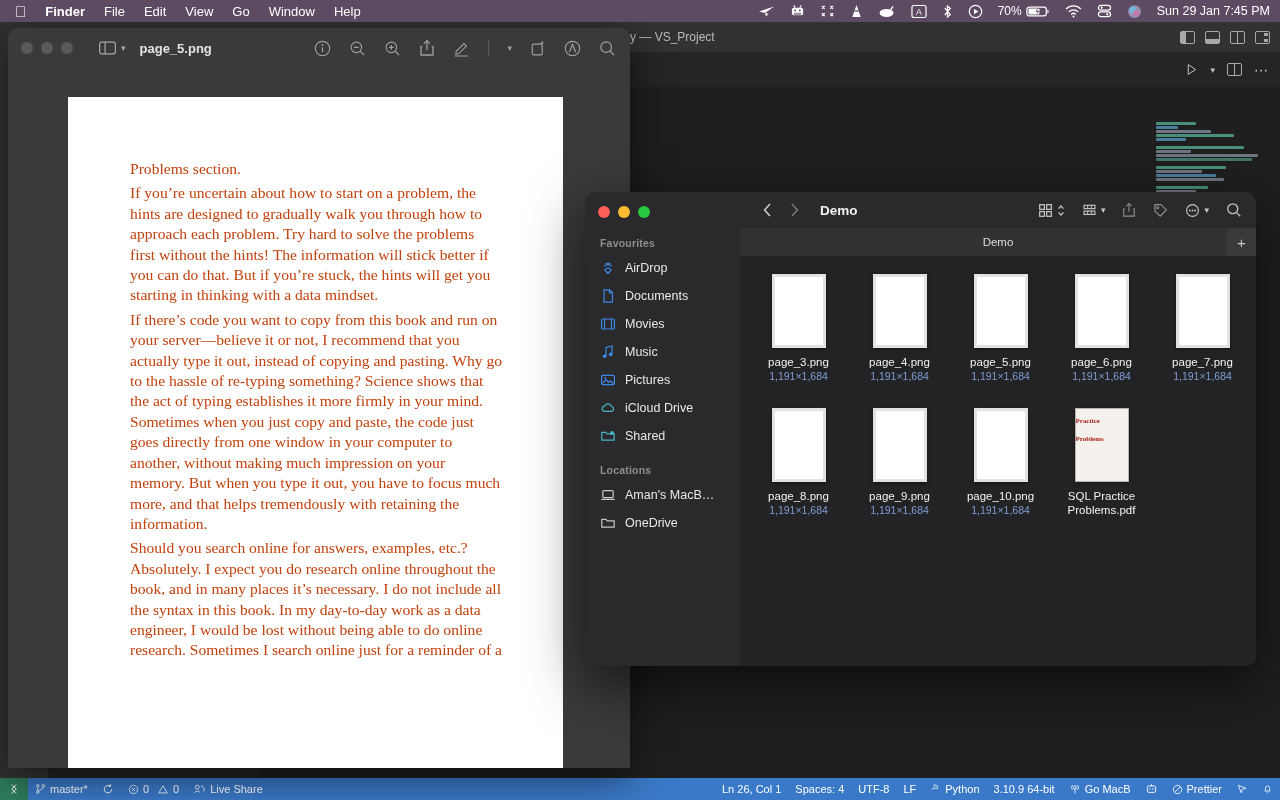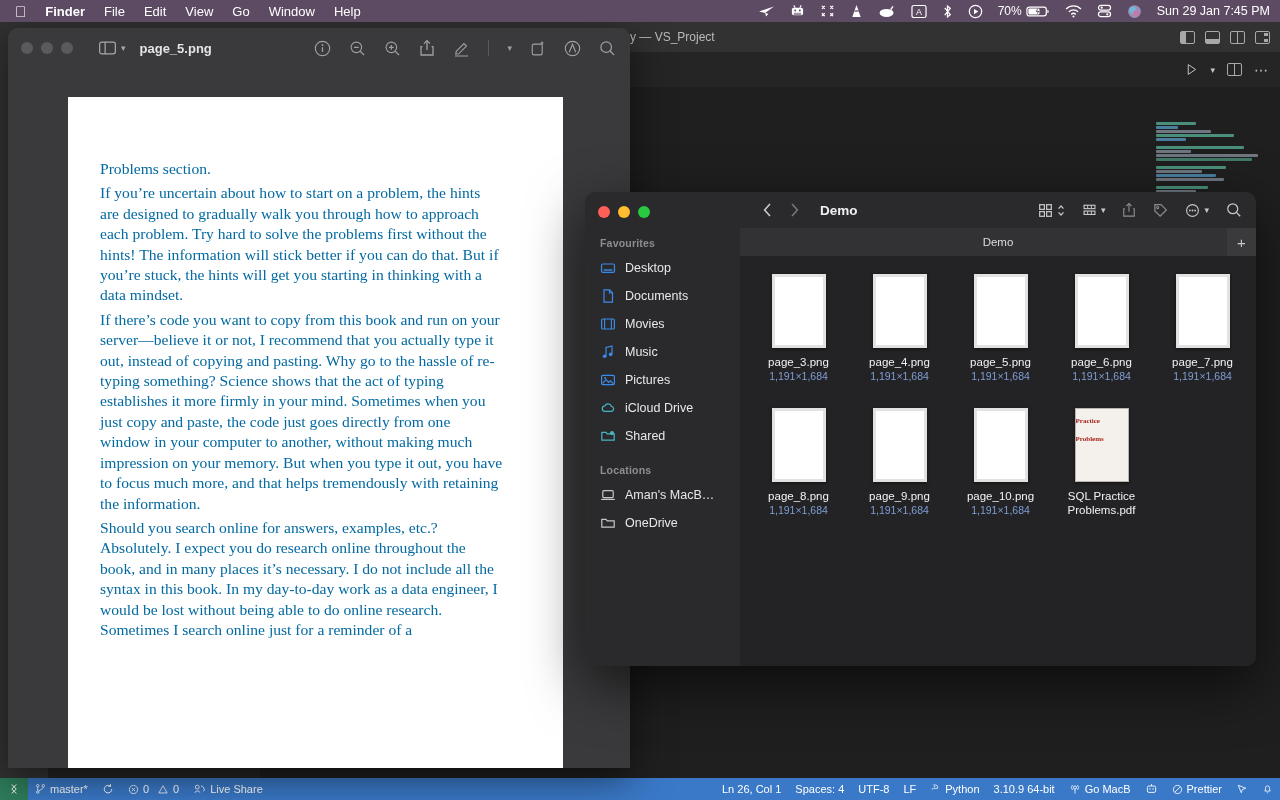--- a/index.html
+++ b/index.html
@@ -77,21 +77,21 @@
   .tl.inactive { background: #5a5a5c; }
   .pv-sidebtn { margin-left: 26px; display: flex; align-items: center; gap: 5px; color: #a8a8aa; }
   .pv-filename { margin-left: 14px; font-size: 13px; font-weight: bold; color: #e4e4e6; }
   .pv-tools { position: absolute; right: 14px; display: flex; align-items: center; gap: 18px; color: #a0a0a2; }
   .pv-sep { width: 1px; height: 16px; background: #5a5a5c; }
   .pv-canvas { position: absolute; top: 40px; left: 0; right: 0; bottom: 0; background: #3a3a3c; }
   .pv-page {
     position: absolute; left: 60px; top: 29px; width: 495px; bottom: 0;
     background: #ffffff; overflow: hidden;
   }
-  .pv-text { padding: 62px 60px 0 32px; font-family: "Liberation Serif", "DejaVu Serif", serif; color: #0369a1; }
+  .pv-text { padding: 62px 60px 0 62px; font-family: "Liberation Serif", "DejaVu Serif", serif; color: #c2410c; }
   .pv-text p { font-size: 15.6px; line-height: 20.4px; margin-bottom: 4px; text-align: left; }
 
   
   #finder {
     position: absolute; left: 585px; top: 192px; width: 671px; height: 474px;
     border-radius: 10px; overflow: hidden;
     box-shadow: 0 18px 55px rgba(0,0,0,.62);
     display: flex;
   }
   .fd-sidebar { width: 155px; background: #2a2a2c; position: relative; flex-shrink: 0; }
@@ -397,25 +397,25 @@
         <span class="tl" style="background:#28c840"></span>
       </div>
 
       <div class="fd-sidebar-scroll">
 
         <div class="fd-group-label">Favourites</div>
 
         <div class="fd-item">
           <span class="ic">
               <svg width="16" height="16" viewBox="0 0 16 16">
-                <rect x="1.5" y="4" width="13" height="8.4" rx="1.4" fill="none" stroke="#3b8bea" stroke-width="1.2"></rect>
-                <path d="M3.5 10 L12.5 10" stroke="#3b8bea" stroke-width="1.4"></path>
-              </svg>
-            </span>
-          <span>Desktop</span>
+                <path d="M8 13.5 L4.8 9.8 A4 4 0 0 1 11.2 9.8 Z" fill="none" stroke="#3b8bea" stroke-width="1.2"></path>
+                <path d="M4.2 6.2 A5.4 5.4 0 0 1 11.8 6.2 M5.9 4 A3 3 0 0 1 10.1 4" stroke="#3b8bea" stroke-width="1.1" fill="none"></path>
+              </svg>
+            </span>
+          <span>AirDrop</span>
         </div>
         <div class="fd-item">
           <span class="ic">
               <svg width="16" height="16" viewBox="0 0 16 16">
                 <path d="M4 1.8 L9.6 1.8 L12.5 4.8 L12.5 14.2 L4 14.2 Z" fill="none" stroke="#3b8bea" stroke-width="1.2"></path>
                 <path d="M9.4 1.9 L9.4 5 L12.4 5" fill="none" stroke="#3b8bea" stroke-width="1.1"></path>
               </svg>
             </span>
           <span>Documents</span>
         </div>

